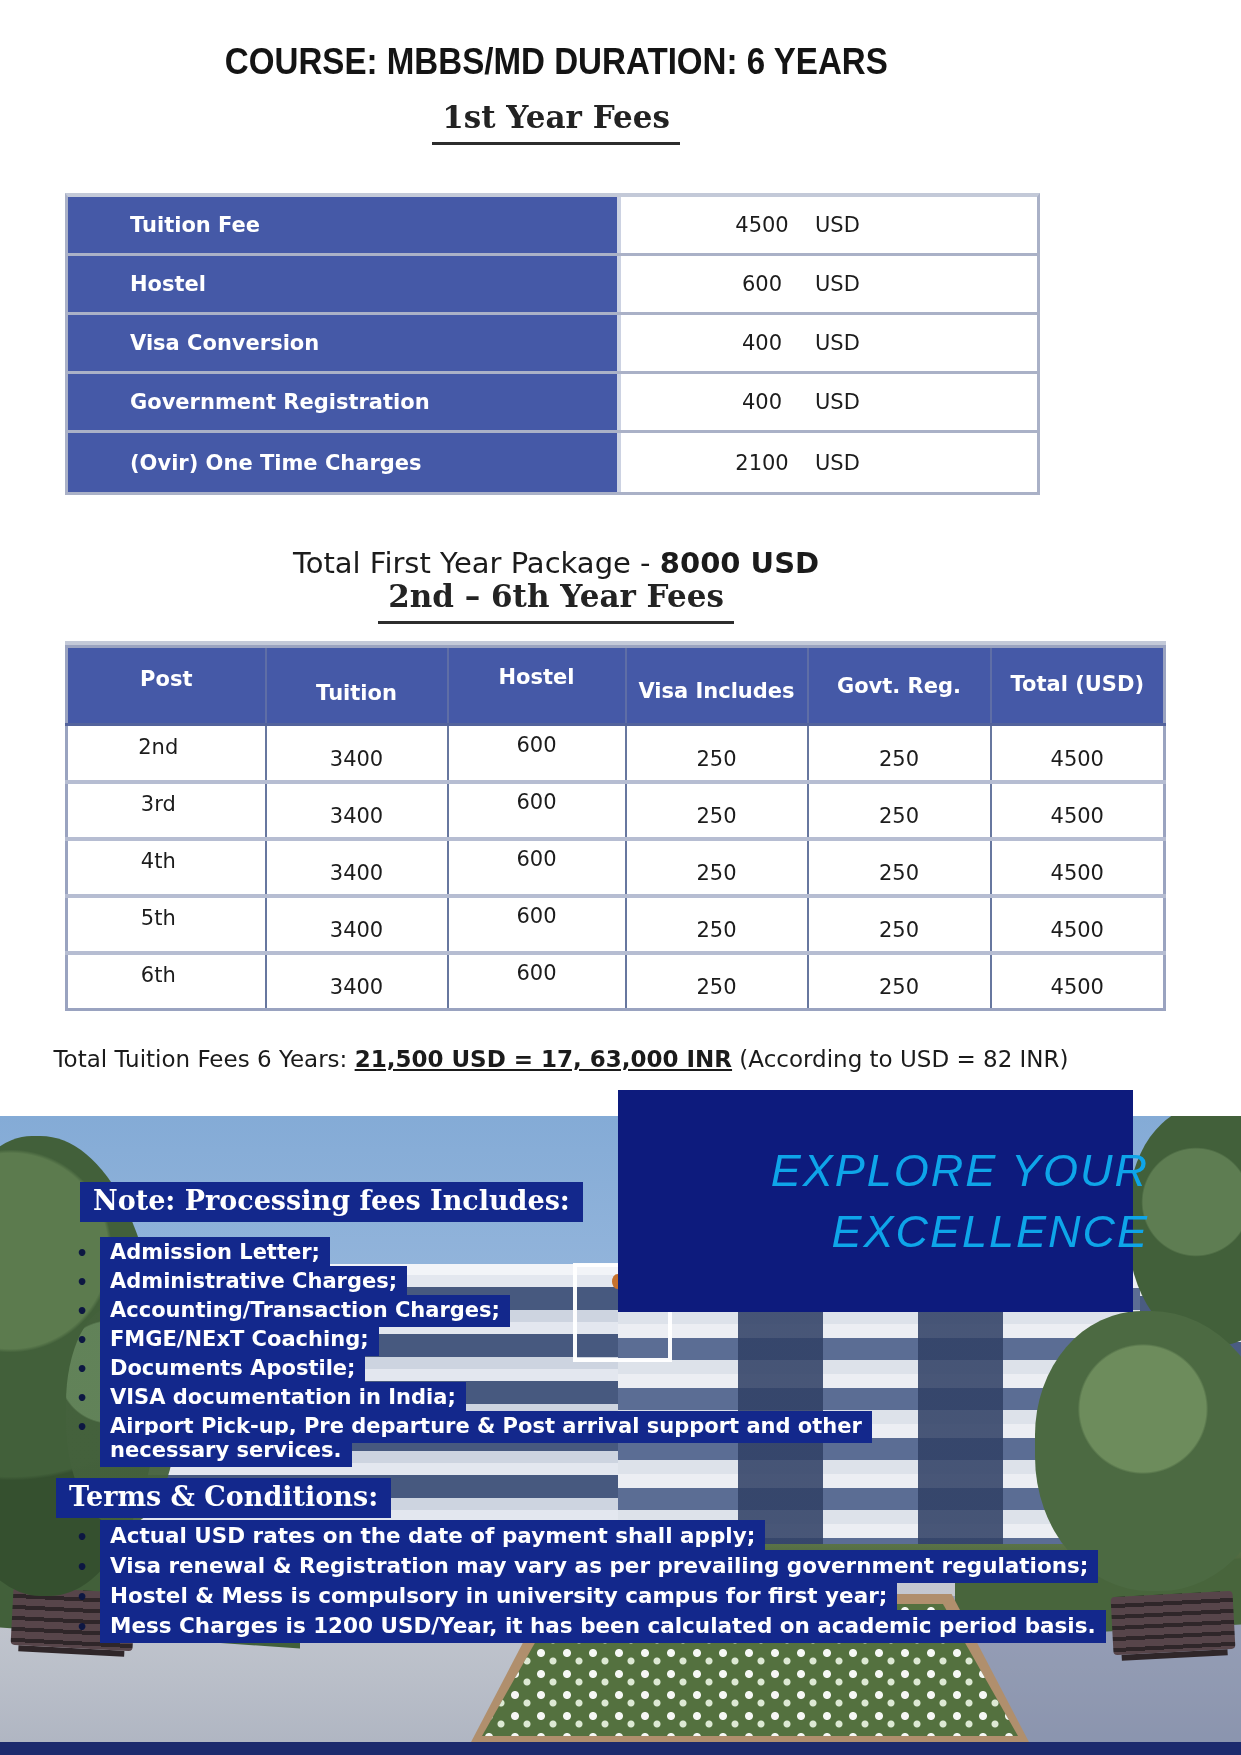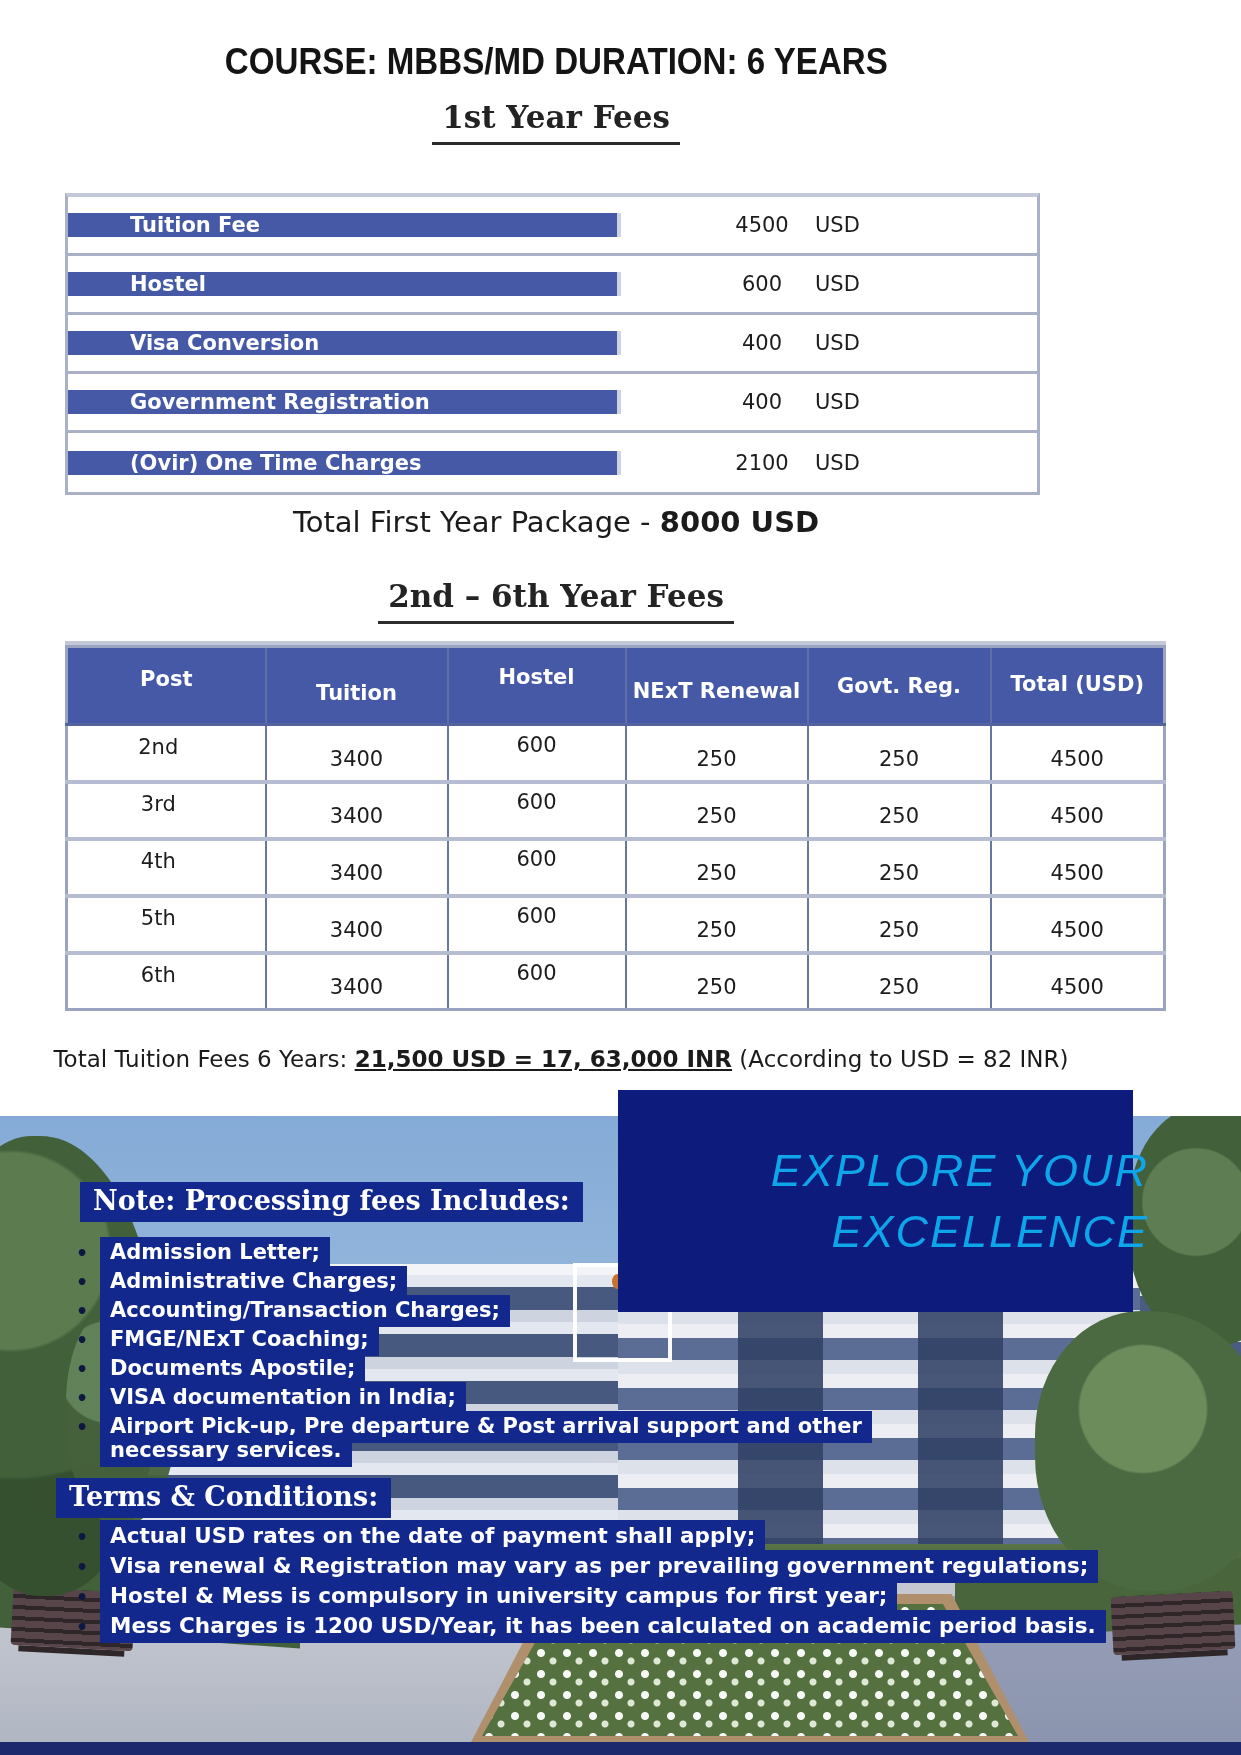--- a/index.html
+++ b/index.html
@@ -25,39 +25,39 @@
     display:inline-block; padding:0 10px 7px; border-bottom:3px solid #2d2d2d;
   }
   #h-first-year { top:99px; }
   #h-later-year { top:578px; }
 
   
   .fee-table {
     position:absolute; left:65px; top:193px; width:975px;
     border:3px solid #aab1c7; border-top:4px solid #c3c9d8; background:#fff;
   }
-  .fee-row { display:flex; height:59px; border-bottom:3px solid #aab1c7;align-items:center; }
+  .fee-row { display:flex; height:59px; border-bottom:3px solid #aab1c7; }
   .fee-row:last-child { border-bottom:none; }
   .fee-label {
     width:553px; background:#4559a7; color:#ffffff;
     font-family:"DejaVu Sans","Liberation Sans",sans-serif; font-weight:bold; font-size:21px;
     display:flex; align-items:center; padding-left:62px;
     border-right:4px solid #ccd2e2;
   }
   .fee-value {
     flex:1; background:#ffffff; display:flex; align-items:center; padding-left:102px;
     font-family:"DejaVu Sans","Liberation Sans",sans-serif; font-size:21px; color:#1c1c1c;
   }
   .fee-amount { display:inline-block; width:78px; text-align:center; }
   .fee-currency { margin-left:14px; }
 
   
   .total-line {
     position:absolute; left:0; width:1112px; text-align:center;
-    font-family:"DejaVu Sans","Liberation Sans",sans-serif; font-size:29px; color:#1b1b1b;
+    font-family:"DejaVu Sans","Liberation Sans",sans-serif; font-size:29px; color:#1b1b1b;margin-top:41px;
   }
   #first-year-total { top:505px; }
   .total-line b { font-weight:bold; }
   .grand-total {
     position:absolute; top:1046px; left:0; width:1122px; text-align:center;
     font-family:"DejaVu Sans","Liberation Sans",sans-serif; font-size:23px; color:#1b1b1b;
   }
   .grand-total b { font-weight:bold;text-decoration:underline; }
 
   
@@ -253,21 +253,21 @@
         <col style="width:178px">
       <col style="width:182px">
         <col style="width:183px">
         <col style="width:174px">
     </colgroup>
     <thead>
       <tr>
         <th><span>Post</span></th>
         <th><span>Tuition</span></th>
         <th><span>Hostel</span></th>
-        <th><span>NExT Renewal</span></th>
+        <th><span>Visa Includes</span></th>
         <th><span>Govt. Reg.</span></th>
         <th><span>Total (USD)</span></th>
       </tr>
     </thead>
     <tbody>
       <tr>
         <td class="year-cell"><span>2nd</span></td>
         <td class="t-cell"><span>3400</span></td>
         <td class="h-cell"><span>600</span></td>
         <td class="t-cell"><span>250</span></td>

